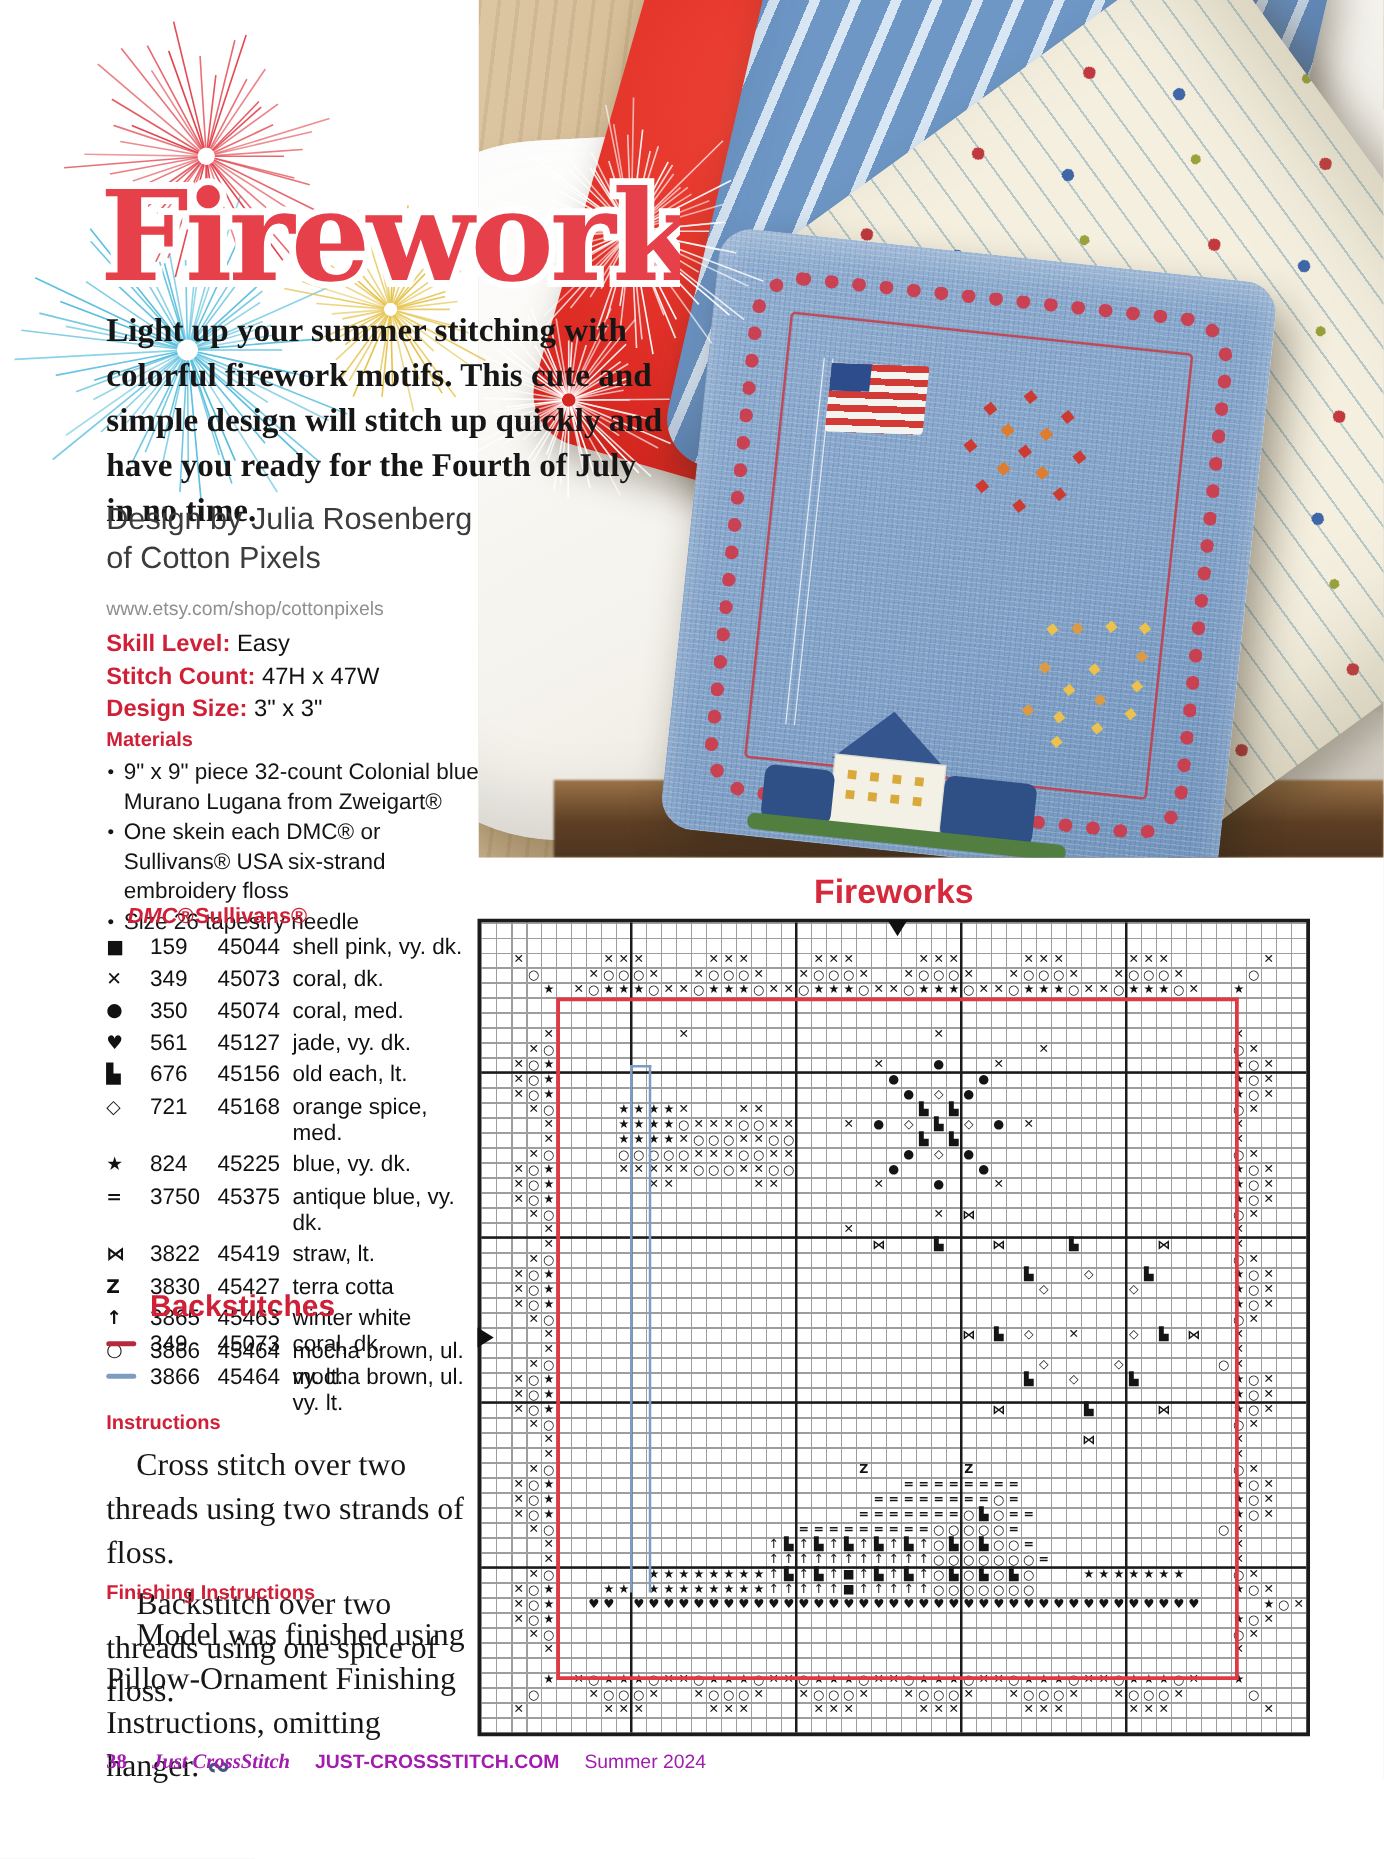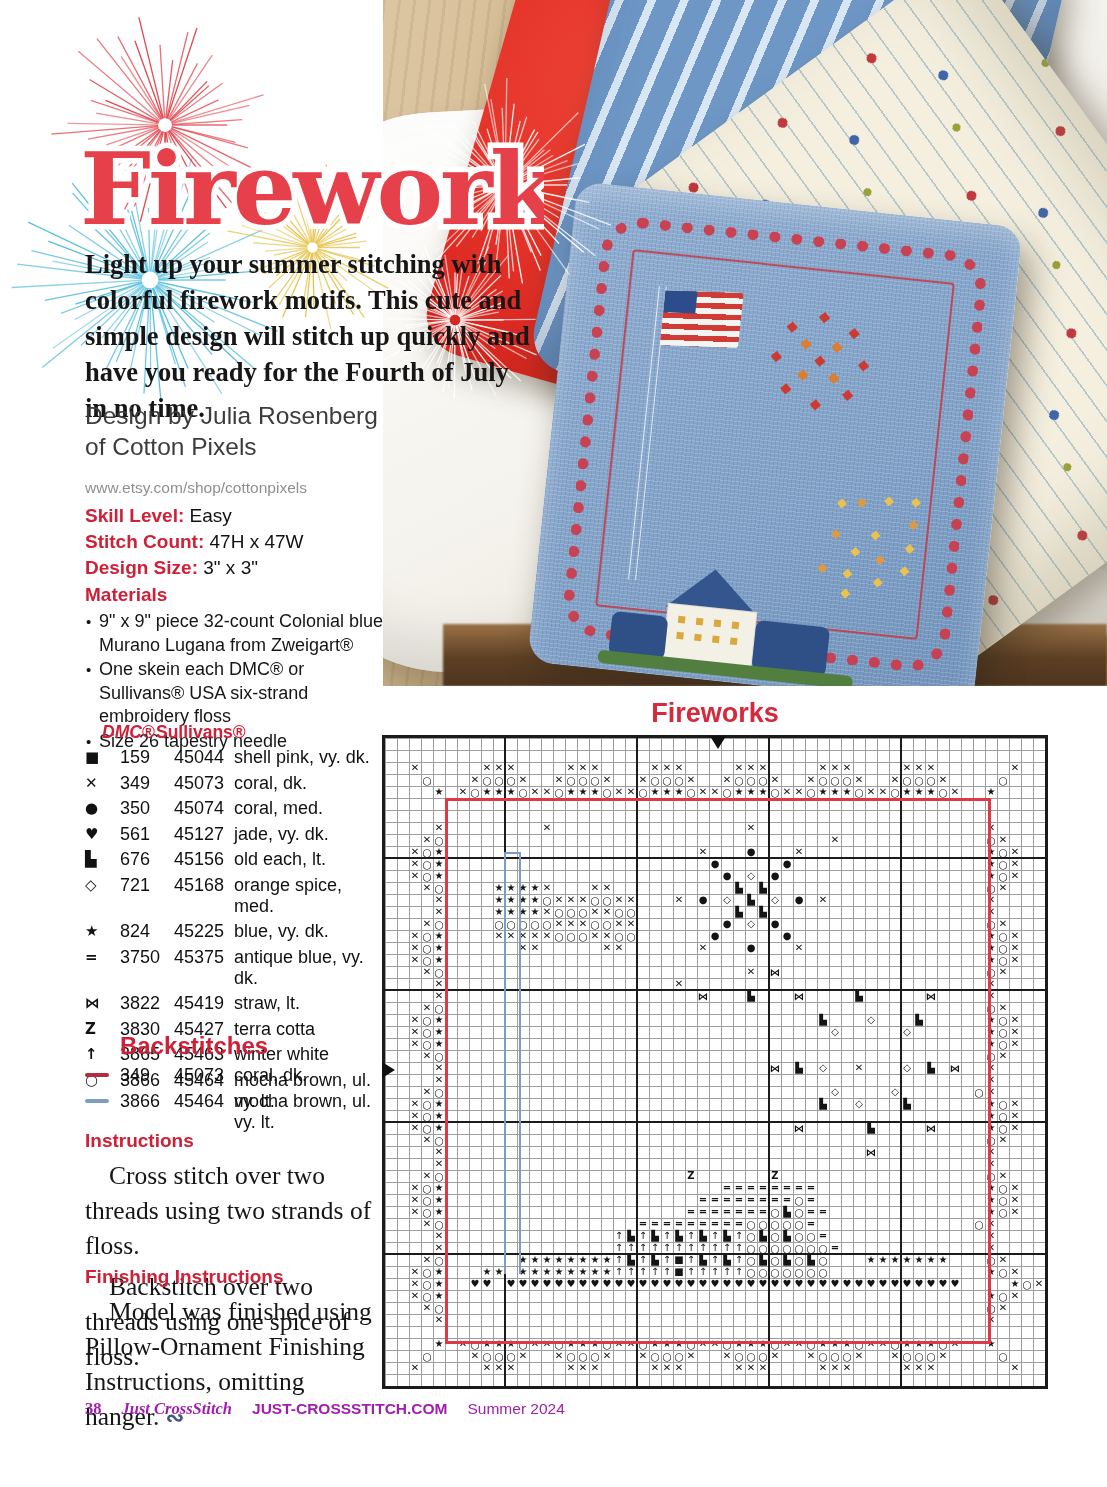--- a/index.html
+++ b/index.html
@@ -8,21 +8,21 @@
   .abs{position:absolute;}
   
   #title-svg{position:absolute;left:74px;top:122px;z-index:6;}
   #intro{position:absolute;left:85px;top:246px;width:445px;z-index:6;
          font-family:"Liberation Serif",serif;font-size:26.5px;line-height:36px;color:#161616;font-weight:600;}
   #credit{position:absolute;left:85px;top:400px;width:320px;font-size:24.5px;line-height:31px;color:#3c3c3c;z-index:6;}
   #url{position:absolute;left:85px;top:479px;font-size:15.5px;color:#8f8f8f;z-index:6;}
   .spec-line{font-size:19px;line-height:26px;color:#111;}
   .spec-label{color:#cf2038;font-weight:bold;}
   #specs{position:absolute;left:85px;top:503px;z-index:6;}
-  .red-head{color:#cf2038;font-weight:bold;font-size:19px;}
+  .red-head{color:#cf2038;font-weight:bold;font-size:16px;}
   #materials{position:absolute;left:85px;top:584px;width:300px;z-index:6;}
   #materials ul{margin:4px 0 0 0;padding:0;list-style:none;}
   #materials li{font-size:18px;line-height:23.5px;color:#151515;padding-left:14px;position:relative;margin-bottom:1px;}
   #materials li:before{content:"•";position:absolute;left:1px;top:0;font-size:15px;}
   
   #key{position:absolute;left:85px;top:722px;width:295px;z-index:6;}
   .key-head{display:flex;font-size:17.5px;font-weight:bold;color:#cf2038;margin-bottom:4px;}
   .kh-dmc{margin-left:17px;width:54px;font-style:italic;}
   .key-row{display:flex;font-size:18px;line-height:21px;color:#111;margin-bottom:4.5px;}
   .k-sym{width:35px;font-family:"DejaVu Sans",sans-serif;font-size:15px;font-weight:bold;}

